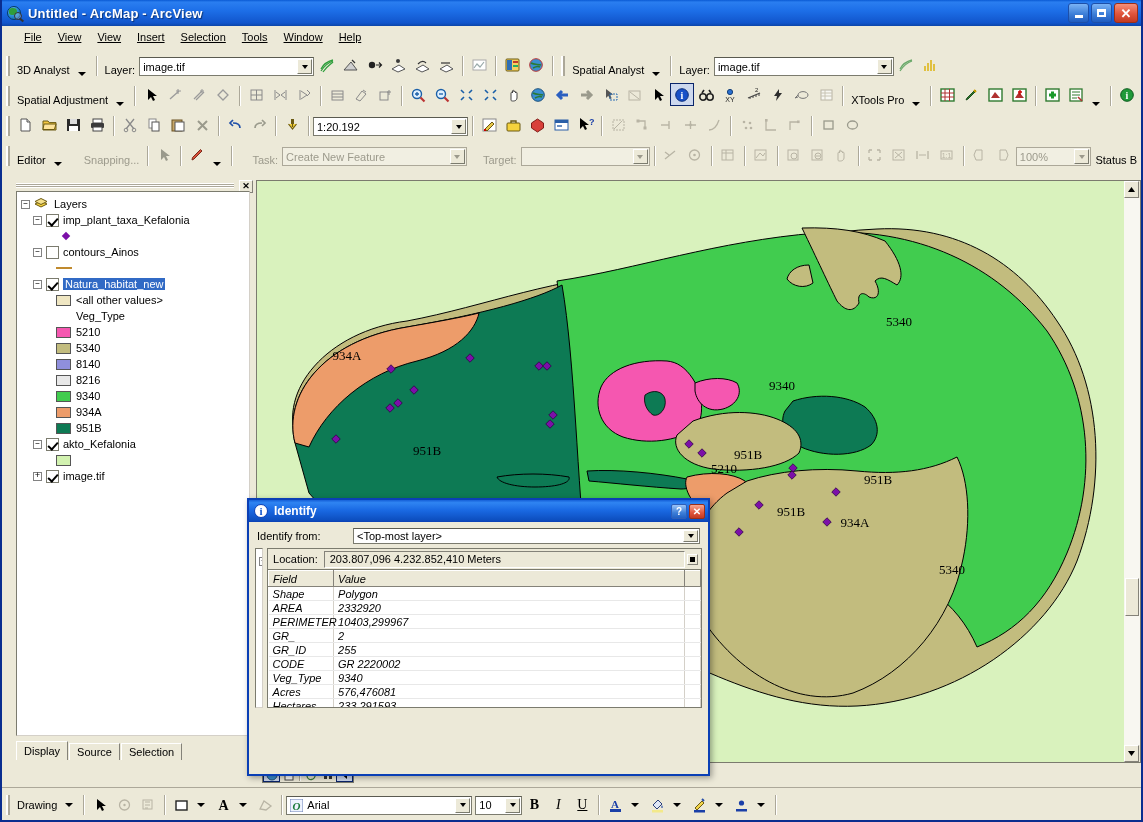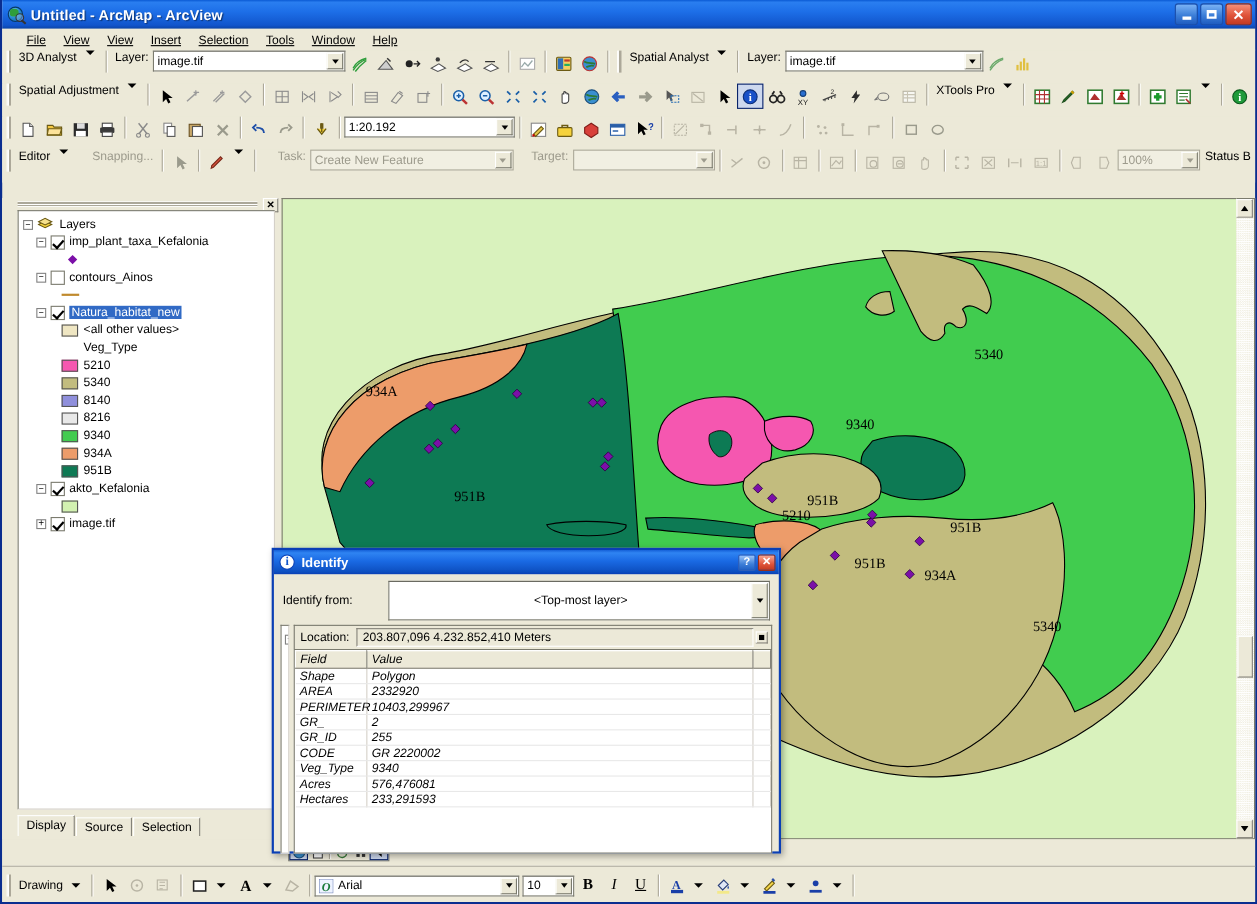--- a/index.html
+++ b/index.html
@@ -39,21 +39,21 @@
   .gl-max { width:9px; height:8px; border:2px solid #fff; border-top-width:3px; }
   .gl-x { color:#fff; font-size:13px; font-weight:bold; line-height:1; }
 
   
   .menubar { height:20px; background:#ece9d8; display:flex; align-items:flex-end;
              padding-left:14px; border-bottom:1px solid #ece9d8; }
   .menubar .mi { padding:2px 8px; font-size:11px; cursor:default; }
   .menubar .mi u { text-decoration:underline; }
 
   
-  .tbrow { height:30px; display:flex; align-items:flex-start; background:#ece9d8; position:relative; }
+  .tbrow { height:30px; display:flex; align-items:flex-end; background:#ece9d8; position:relative; }
   .grip { width:4px; height:20px; margin:0 3px 0 4px; flex:0 0 auto;
     background:linear-gradient(to right,#fff 0 1px,#aca899 1px 3px,transparent 3px);
     border-left:1px solid #fff; }
   .tbsep { width:1px; height:20px; background:#aca899; margin:0 4px;
            box-shadow:1px 0 0 #fff; flex:0 0 auto;}
   .tbtext { font-size:11px; padding:0 4px; white-space:nowrap; }
   .tbtext.dim { color:#9c9a8c;margin-left:12px; }
   .dd-arrow { width:0;height:0;border-left:4px solid transparent;border-right:4px solid transparent;
               border-top:4px solid #000; margin:0 6px 0 4px; }
   .combo { height:19px; background:#fff; border:1px solid #7b7b6e; border-top-color:#5a5a50;
@@ -127,21 +127,21 @@
   .id-i { width:14px;height:14px;border-radius:50%;background:#fff;color:#1155cc;
     font-size:11px;font-weight:bold;display:flex;align-items:center;justify-content:center;
     margin-right:6px;border:1px solid #0a3fb5;font-family:"Liberation Serif",serif;}
   .id-tbbtns { margin-left:auto; display:flex; gap:2px; padding-right:3px; }
   .id-tbbtn { width:16px;height:15px;border:1px solid #2f5fb8;border-radius:2px;
     background:linear-gradient(to bottom,#9cc4f7,#3d7fd8 60%,#2161c4);
     color:#fff;font-size:10px;font-weight:bold;display:flex;align-items:center;justify-content:center;cursor:pointer;}
   .id-tbbtn.x { background:linear-gradient(to bottom,#f8a892,#e0543a 60%,#c23a22); border-color:#9b2f18;}
   .id-row { display:flex; align-items:center; padding:6px 8px 4px 8px; }
   .id-lbl { font-size:11px; }
-  .id-panes { display:flex; padding:0 6px; gap:4px; height:208px; }
+  .id-panes { display:flex; padding:0 6px; gap:4px; height:160px; }
   .id-tree { width:148px; background:#fff; border:1px solid #7b7b6e;
     border-right-color:#d4d0c8;border-bottom-color:#d4d0c8; padding:5px 3px; overflow:hidden; }
   .tnode { display:flex; align-items:center; font-size:11px; height:15px; white-space:nowrap;}
   .id-right { flex:1 1 auto; display:flex; flex-direction:column; }
   .loc-row { display:flex; align-items:center; height:22px; border:1px solid #7b7b6e;
     border-bottom:none; background:#ece9d8; padding-left:5px; }
   .loc-val { flex:1 1 auto; height:17px; background:#ece9d8; border:1px solid #848279;
     border-right-color:#fff;border-bottom-color:#fff; margin:0 2px 0 6px;
     font-size:11px; display:flex; align-items:center; padding-left:5px; }
   .loc-btn { width:11px;height:11px;background:#ece9d8;border:1px solid #fff;
@@ -1213,21 +1213,21 @@
     <div class="id-tb">
       <span class="id-i">i</span>
       <span>Identify</span>
       <span class="id-tbbtns">
         <span class="id-tbbtn">?</span>
         <span class="id-tbbtn x">✕</span>
       </span>
     </div>
     <div class="id-row">
       <span class="id-lbl" style="width:96px">Identify from:</span>
-      <span class="combo" style="flex:1 1 auto;height:36px;justify-content:center">
+      <span class="combo" style="flex:1 1 auto;height:16px;">
         <span>&lt;Top-most layer&gt;</span>
         <span class="cbtn">
             <i></i>
           </span>
       </span>
     </div>
     <div class="id-panes">
       <div class="id-tree">
         <div class="tnode">
           <span class="exp">–</span>

